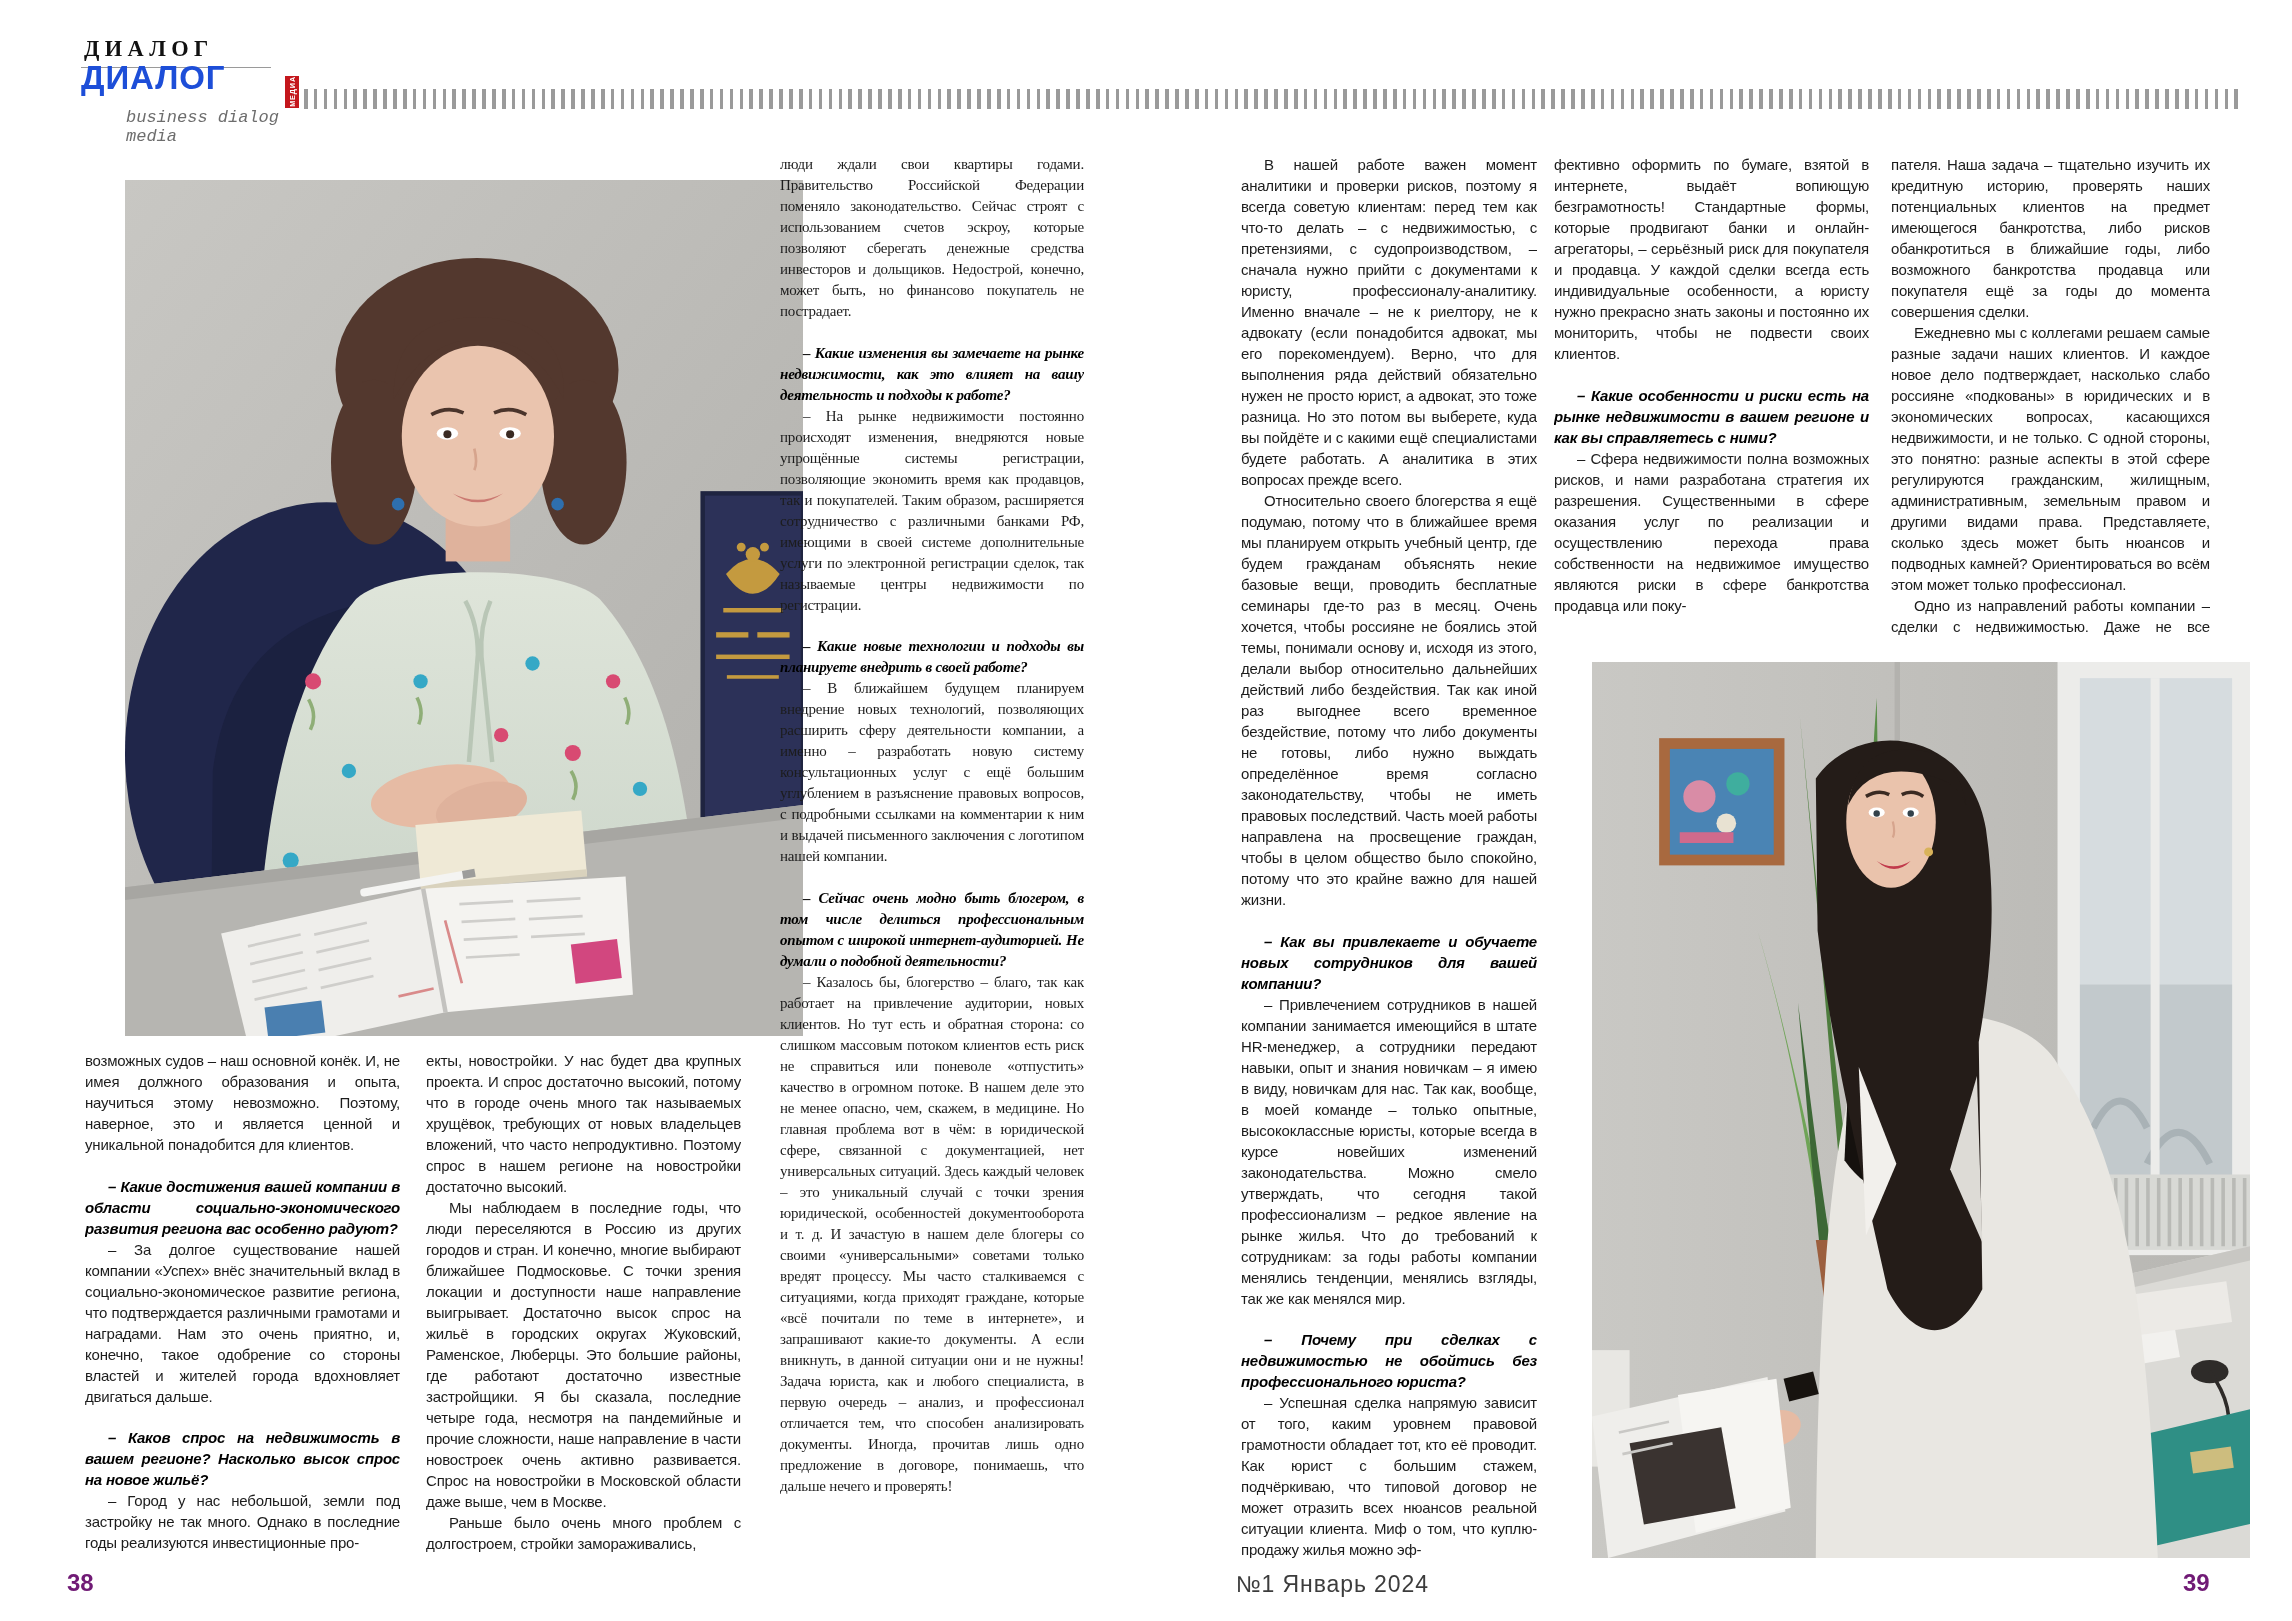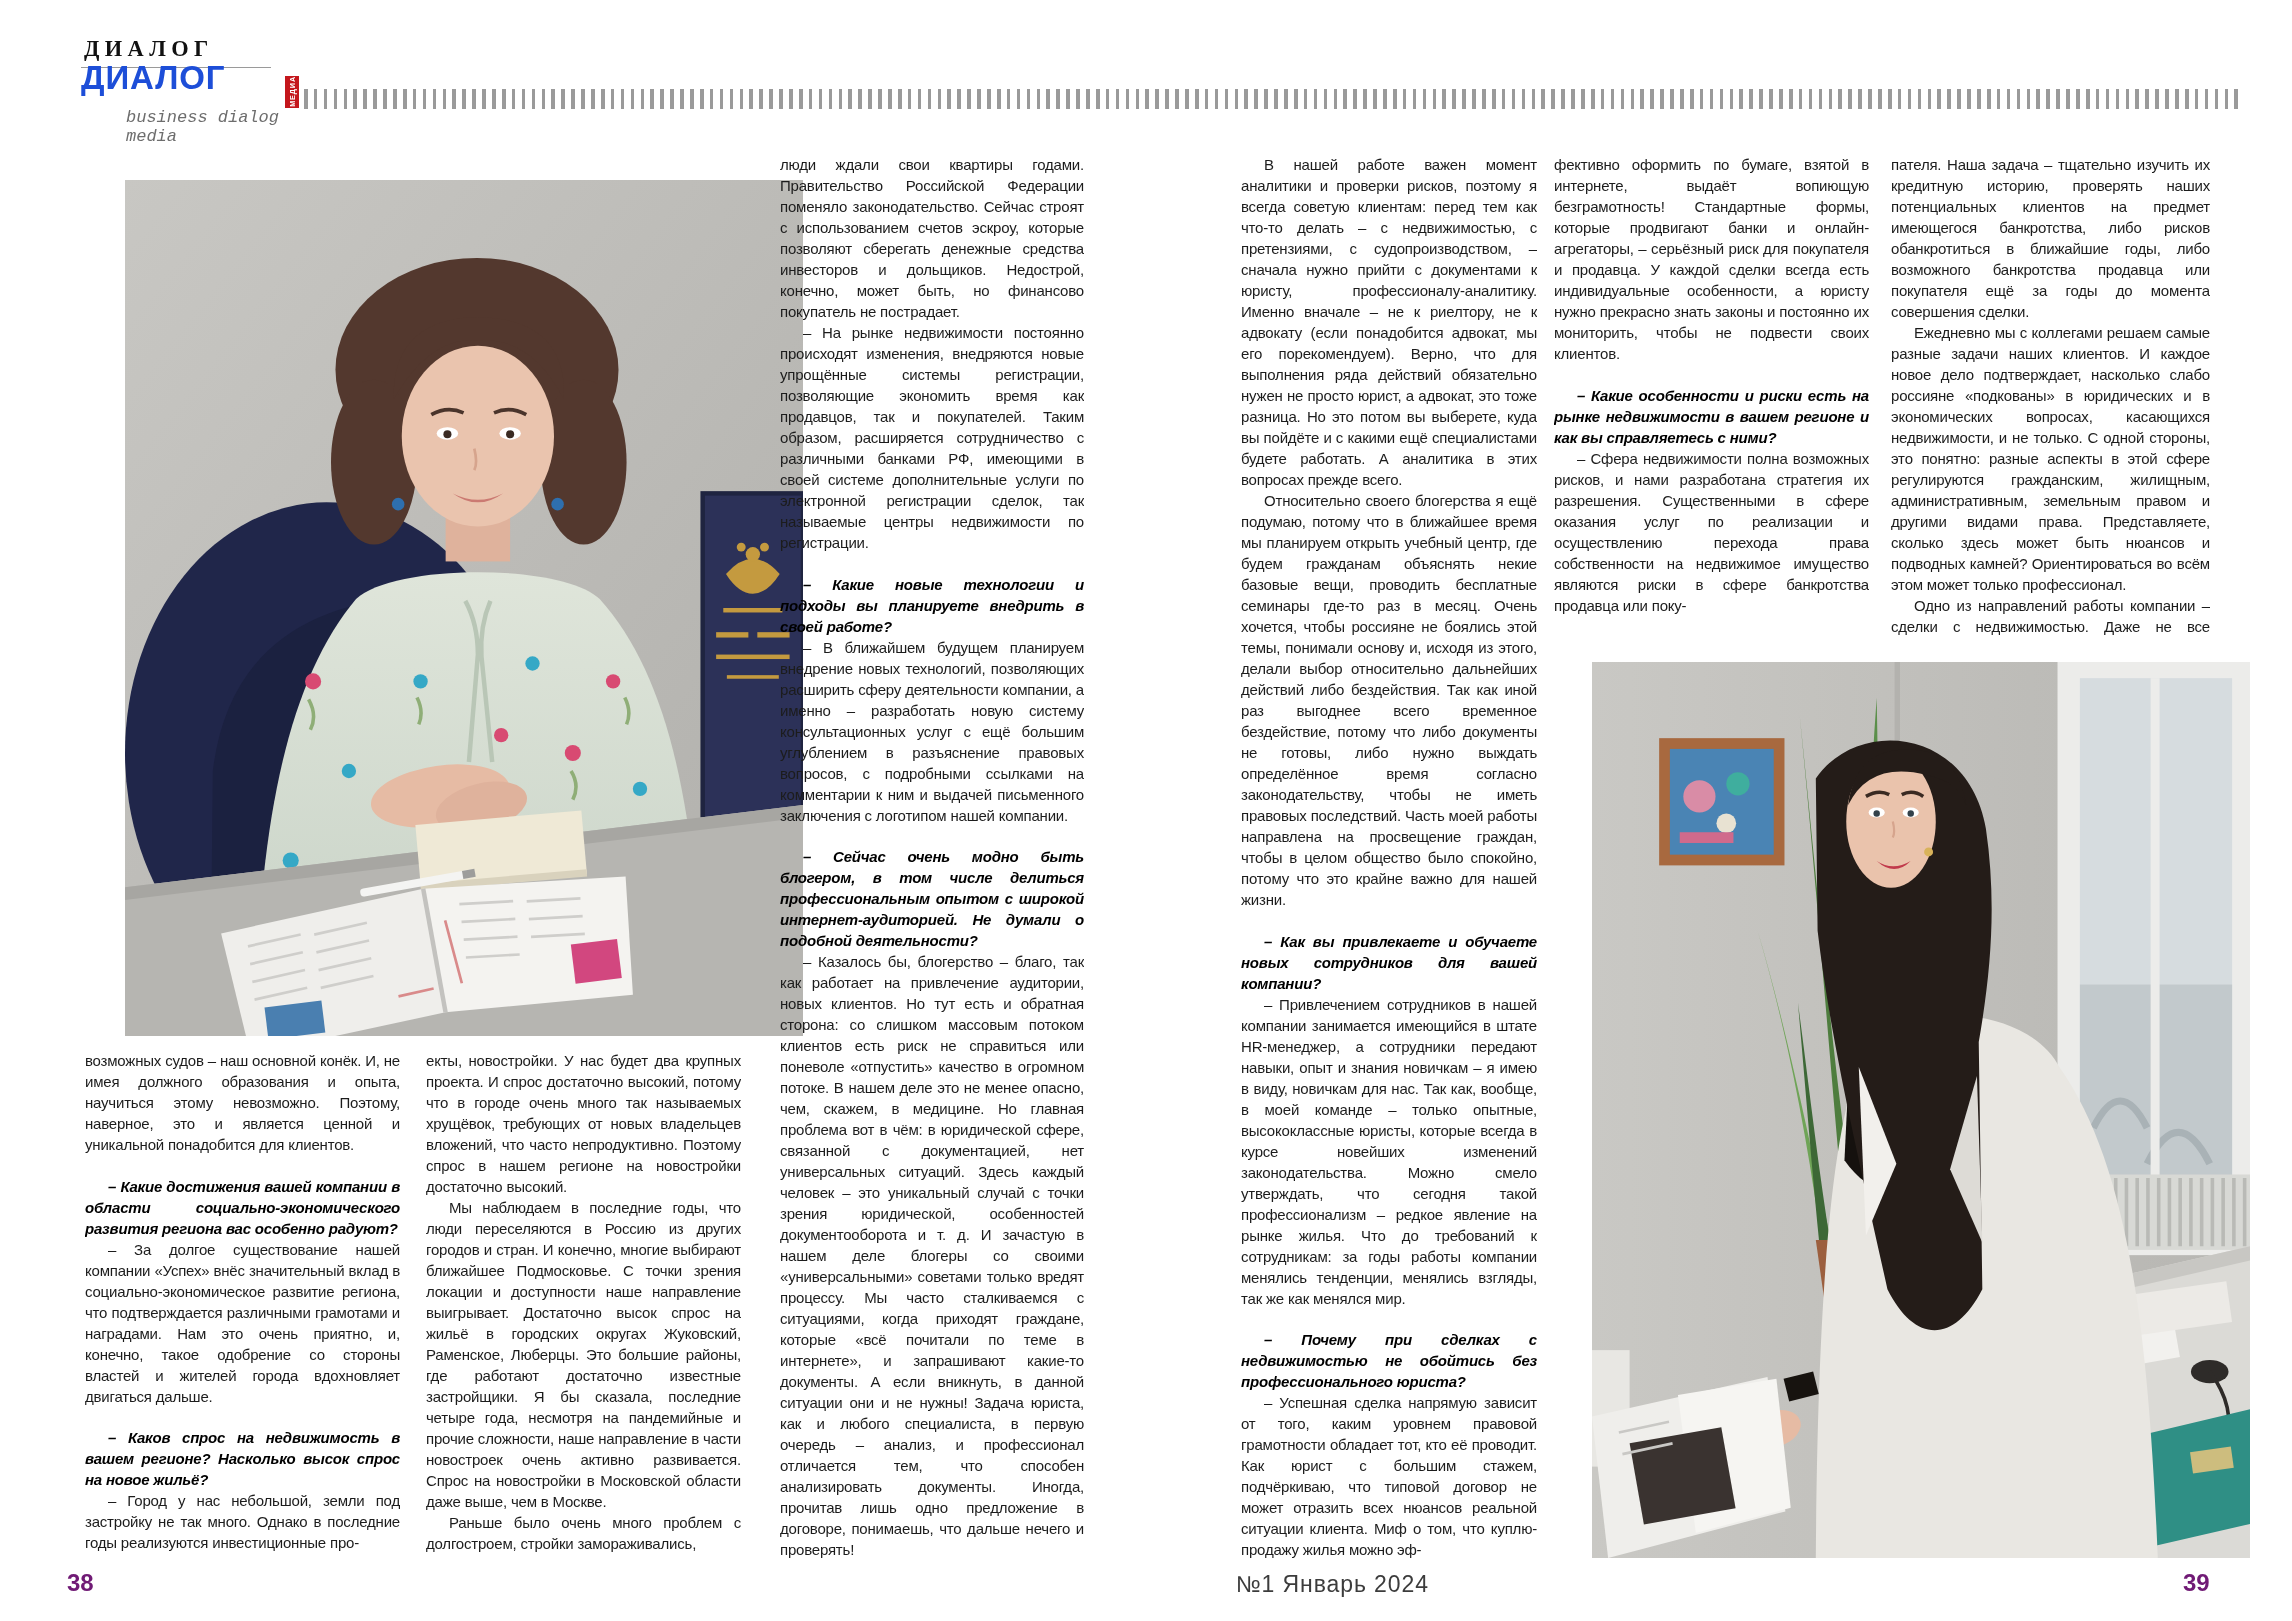--- a/index.html
+++ b/index.html
@@ -28,21 +28,21 @@
   .photo{position:absolute;overflow:hidden;}
   .photo svg{display:block;width:100%;height:100%;}
   .photo-left{left:85px;top:166px;width:678px;height:856px;}
   .photo-right{left:1552px;top:648px;width:658px;height:896px;}
 
   
   .col{position:absolute;overflow:hidden;text-align:justify;
        font-size:15px;line-height:21px;letter-spacing:-0.2px;color:#1c1c1c;}
   .col-a{left:85px;  top:1050px;width:315px;height:519px;}
   .col-b{left:426px; top:1050px;width:315px;height:519px;}
-  .col-c{left:780px; top:154px; width:304px;height:1419px;}
+  .col-c{left:780px; top:154px; width:304px;height:1419px;font-family:Liberation Serif, serif;}
   .col-d{left:1241px;top:154px; width:296px;height:1419px;}
   .col-e{left:1554px;top:154px; width:315px;height:491px;}
   .col-f{left:1891px;top:154px; width:319px;height:491px;}
   .para{margin:0;text-indent:23px;}
   .para.lead{text-indent:0;}
   .para.question{font-weight:700;font-style:italic;margin-top:20.6px;color:#000;}
 
   
   .page-num{position:absolute;top:1569px;font-size:24px;font-weight:700;color:#701a75;}
   .page-num-left{left:67px;}
@@ -273,20 +273,21 @@
       <p class="para question">– Каков спрос на недвижимость в вашем регионе? Насколько высок спрос на новое жильё?</p>
       <p class="para body">– Город у нас небольшой, земли под застройку не так много. Однако в последние годы реализуются инвестиционные про-</p>
     </div>
   <div class="col col-b">
       <p class="para lead">екты, новостройки. У нас будет два крупных проекта. И спрос достаточно высокий, потому что в городе очень много так называемых хрущёвок, требующих от новых владельцев вложений, что часто непродуктивно. Поэтому спрос в нашем регионе на новостройки достаточно высокий.</p>
       <p class="para body">Мы наблюдаем в последние годы, что люди переселяются в Россию из других городов и стран. И конечно, многие выбирают ближайшее Подмосковье. С точки зрения локации и доступности наше направление выигрывает. Достаточно высок спрос на жильё в городских округах Жуковский, Раменское, Люберцы. Это большие районы, где работают достаточно известные застройщики. Я бы сказала, последние четыре года, несмотря на пандемийные и прочие сложности, наше направление в части новостроек очень активно развивается. Спрос на новостройки в Московской области даже выше, чем в Москве.</p>
       <p class="para body">Раньше было очень много проблем с долгостроем, стройки замораживались,</p>
     </div>
   <div class="col col-c">
       <p class="para lead">люди ждали свои квартиры годами. Правительство Российской Федерации поменяло законодательство. Сейчас строят с использованием счетов эскроу, которые позволяют сберегать денежные средства инвесторов и дольщиков. Недострой, конечно, может быть, но финансово покупатель не пострадает.</p>
+      <p class="para question">– Какие изменения вы замечаете на рынке недвижимости, как это влияет на вашу деятельность и подходы к работе?</p>
       <p class="para body">– На рынке недвижимости постоянно происходят изменения, внедряются новые упрощённые системы регистрации, позволяющие экономить время как продавцов, так и покупателей. Таким образом, расширяется сотрудничество с различными банками РФ, имеющими в своей системе дополнительные услуги по электронной регистрации сделок, так называемые центры недвижимости по регистрации.</p>
       <p class="para question">– Какие новые технологии и подходы вы планируете внедрить в своей работе?</p>
       <p class="para body">– В ближайшем будущем планируем внедрение новых технологий, позволяющих расширить сферу деятельности компании, а именно – разработать новую систему консультационных услуг с ещё большим углублением в разъяснение правовых вопросов, с подробными ссылками на комментарии к ним и выдачей письменного заключения с логотипом нашей компании.</p>
       <p class="para question">– Сейчас очень модно быть блогером, в том числе делиться профессиональным опытом с широкой интернет-аудиторией. Не думали о подобной деятельности?</p>
       <p class="para body">– Казалось бы, блогерство – благо, так как работает на привлечение аудитории, новых клиентов. Но тут есть и обратная сторона: со слишком массовым потоком клиентов есть риск не справиться или поневоле «отпустить» качество в огромном потоке. В нашем деле это не менее опасно, чем, скажем, в медицине. Но главная проблема вот в чём: в юридической сфере, связанной с документацией, нет универсальных ситуаций. Здесь каждый человек – это уникальный случай с точки зрения юридической, особенностей документооборота и т. д. И зачастую в нашем деле блогеры со своими «универсальными» советами только вредят процессу. Мы часто сталкиваемся с ситуациями, когда приходят граждане, которые «всё почитали по теме в интернете», и запрашивают какие-то документы. А если вникнуть, в данной ситуации они и не нужны! Задача юриста, как и любого специалиста, в первую очередь – анализ, и профессионал отличается тем, что способен анализировать документы. Иногда, прочитав лишь одно предложение в договоре, понимаешь, что дальше нечего и проверять!</p>
     </div>
   <div class="col col-d">
       <p class="para body">В нашей работе важен момент аналитики и проверки рисков, поэтому я всегда советую клиентам: перед тем как что-то делать – с недвижимостью, с претензиями, с судопроизводством, – сначала нужно прийти с документами к юристу, профессионалу-аналитику. Именно вначале – не к риелтору, не к адвокату (если понадобится адвокат, мы его порекомендуем). Верно, что для выполнения ряда действий обязательно нужен не просто юрист, а адвокат, это тоже разница. Но это потом вы выберете, куда вы пойдёте и с какими ещё специалистами будете работать. А аналитика в этих вопросах прежде всего.</p>
       <p class="para body">Относительно своего блогерства я ещё подумаю, потому что в ближайшее время мы планируем открыть учебный центр, где будем гражданам объяснять некие базовые вещи, проводить бесплатные семинары где-то раз в месяц. Очень хочется, чтобы россияне не боялись этой темы, понимали основу и, исходя из этого, делали выбор относительно дальнейших действий либо бездействия. Так как иной раз выгоднее всего временное бездействие, потому что либо документы не готовы, либо нужно выждать определённое время согласно законодательству, чтобы не иметь правовых последствий. Часть моей работы направлена на просвещение граждан, чтобы в целом общество было спокойно, потому что это крайне важно для нашей жизни.</p>
       <p class="para question">– Как вы привлекаете и обучаете новых сотрудников для вашей компании?</p>

